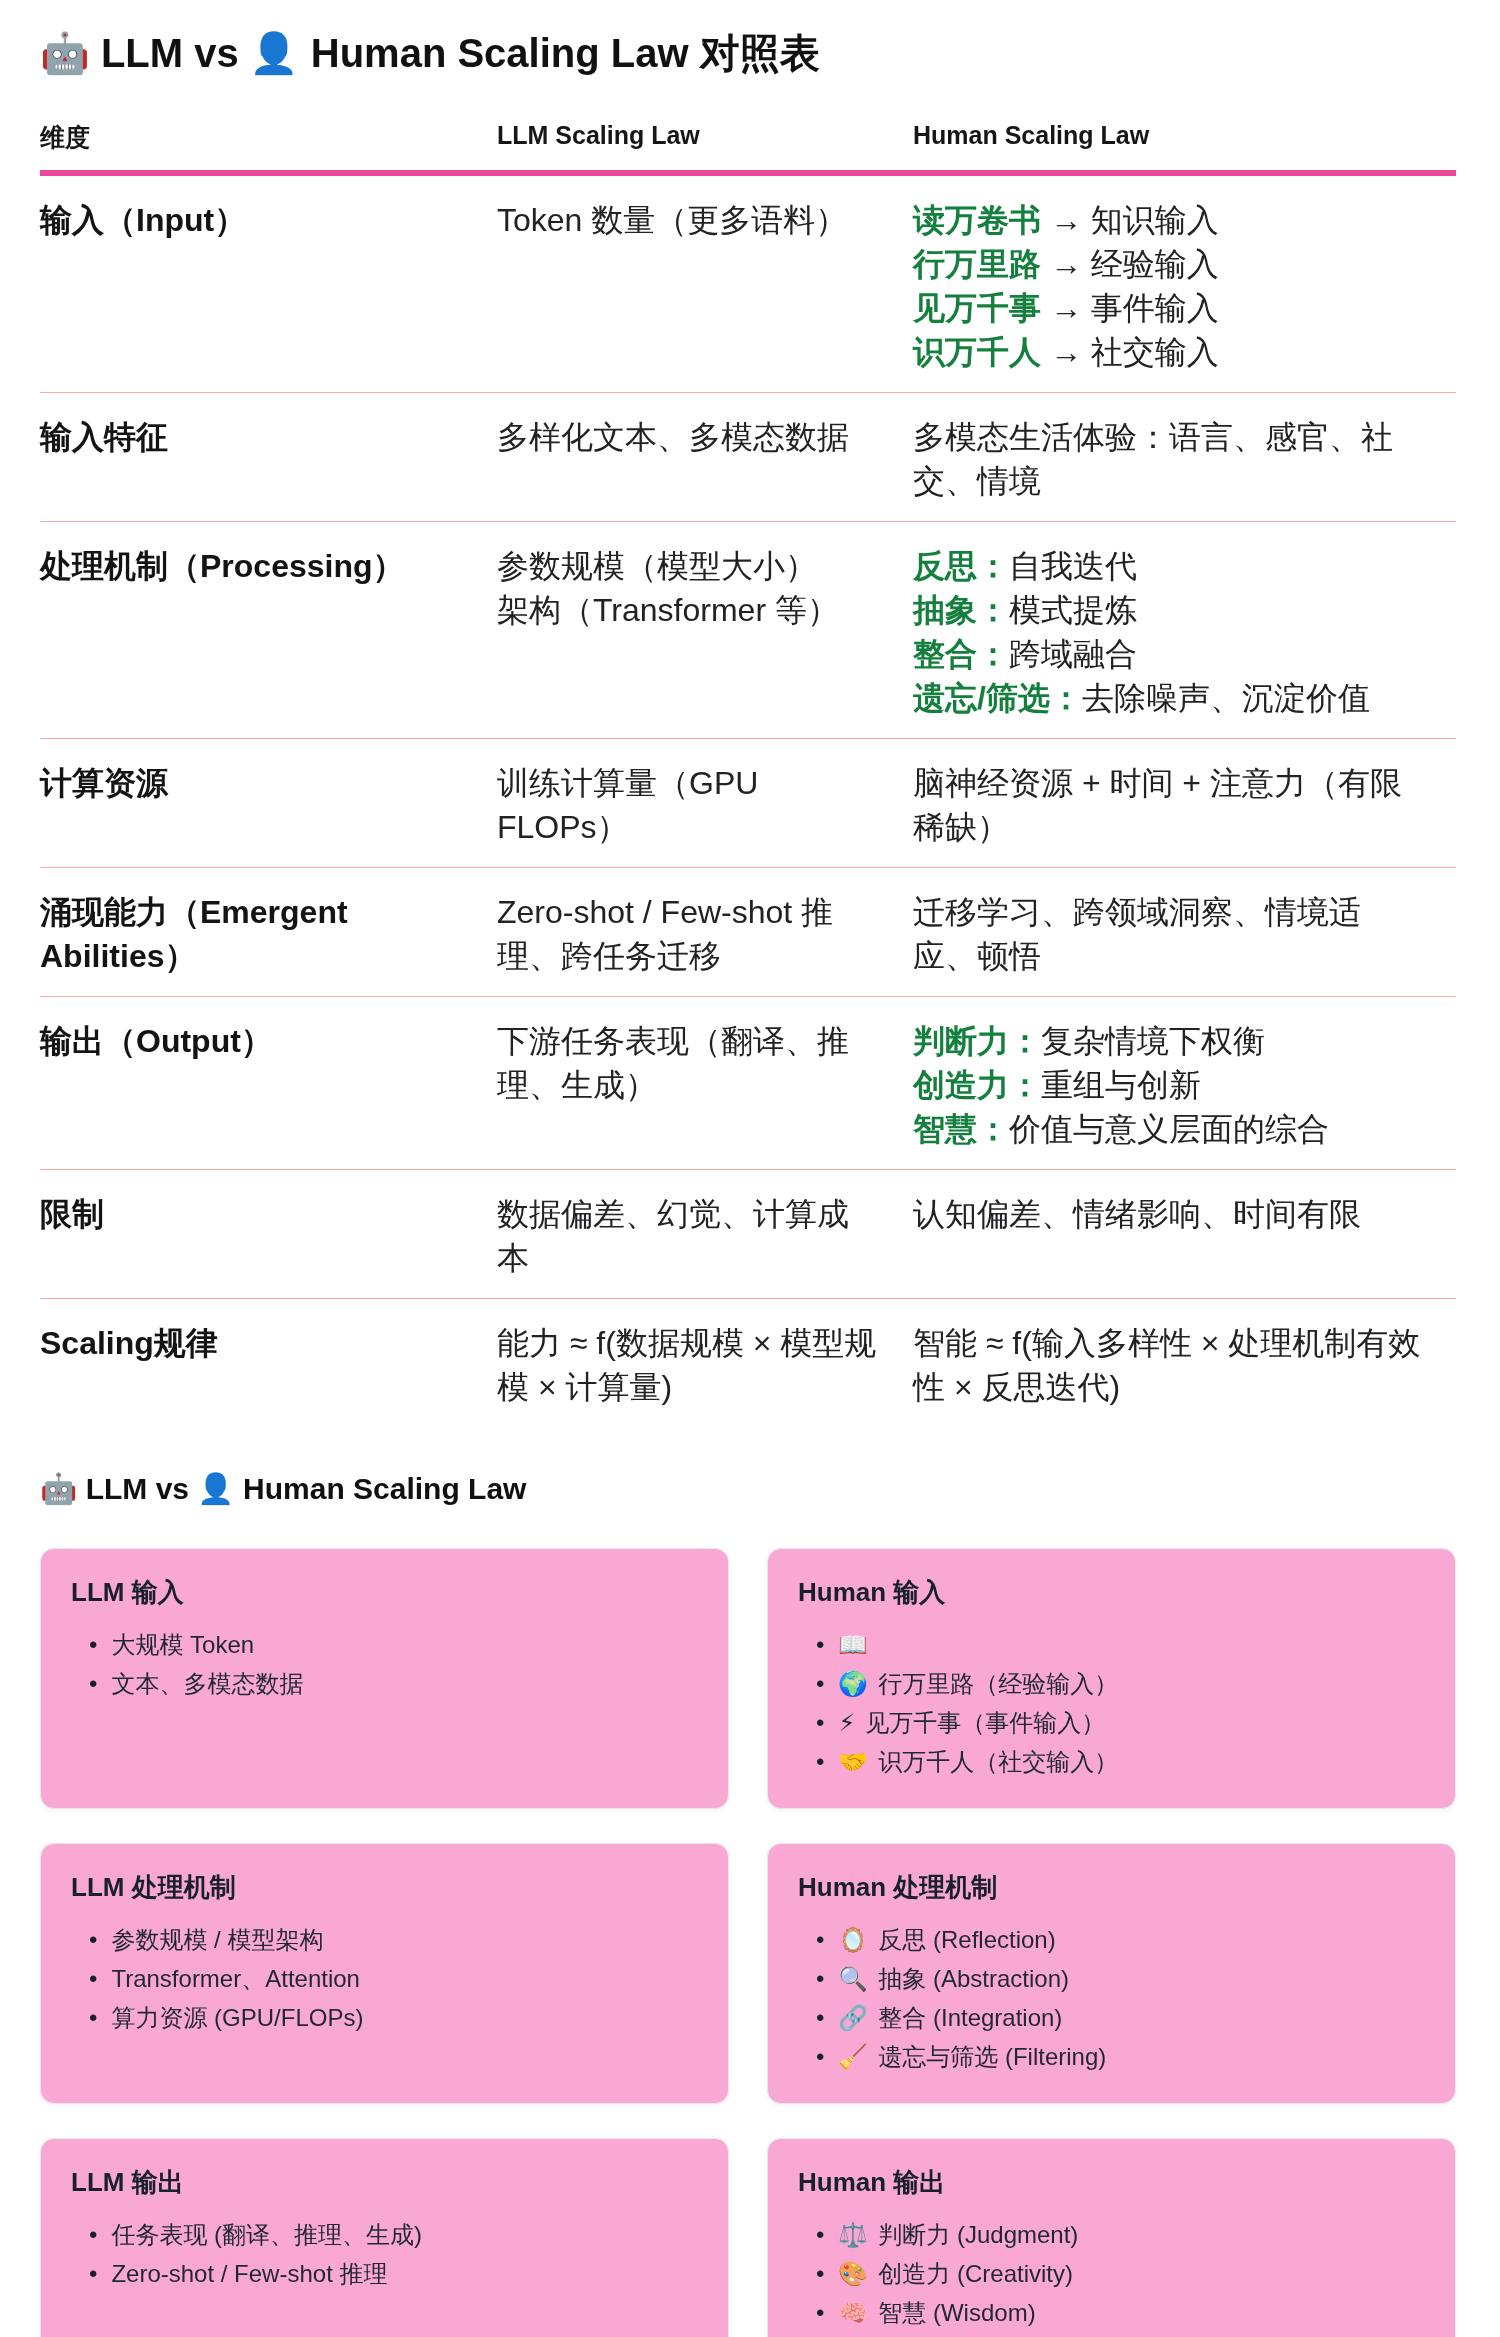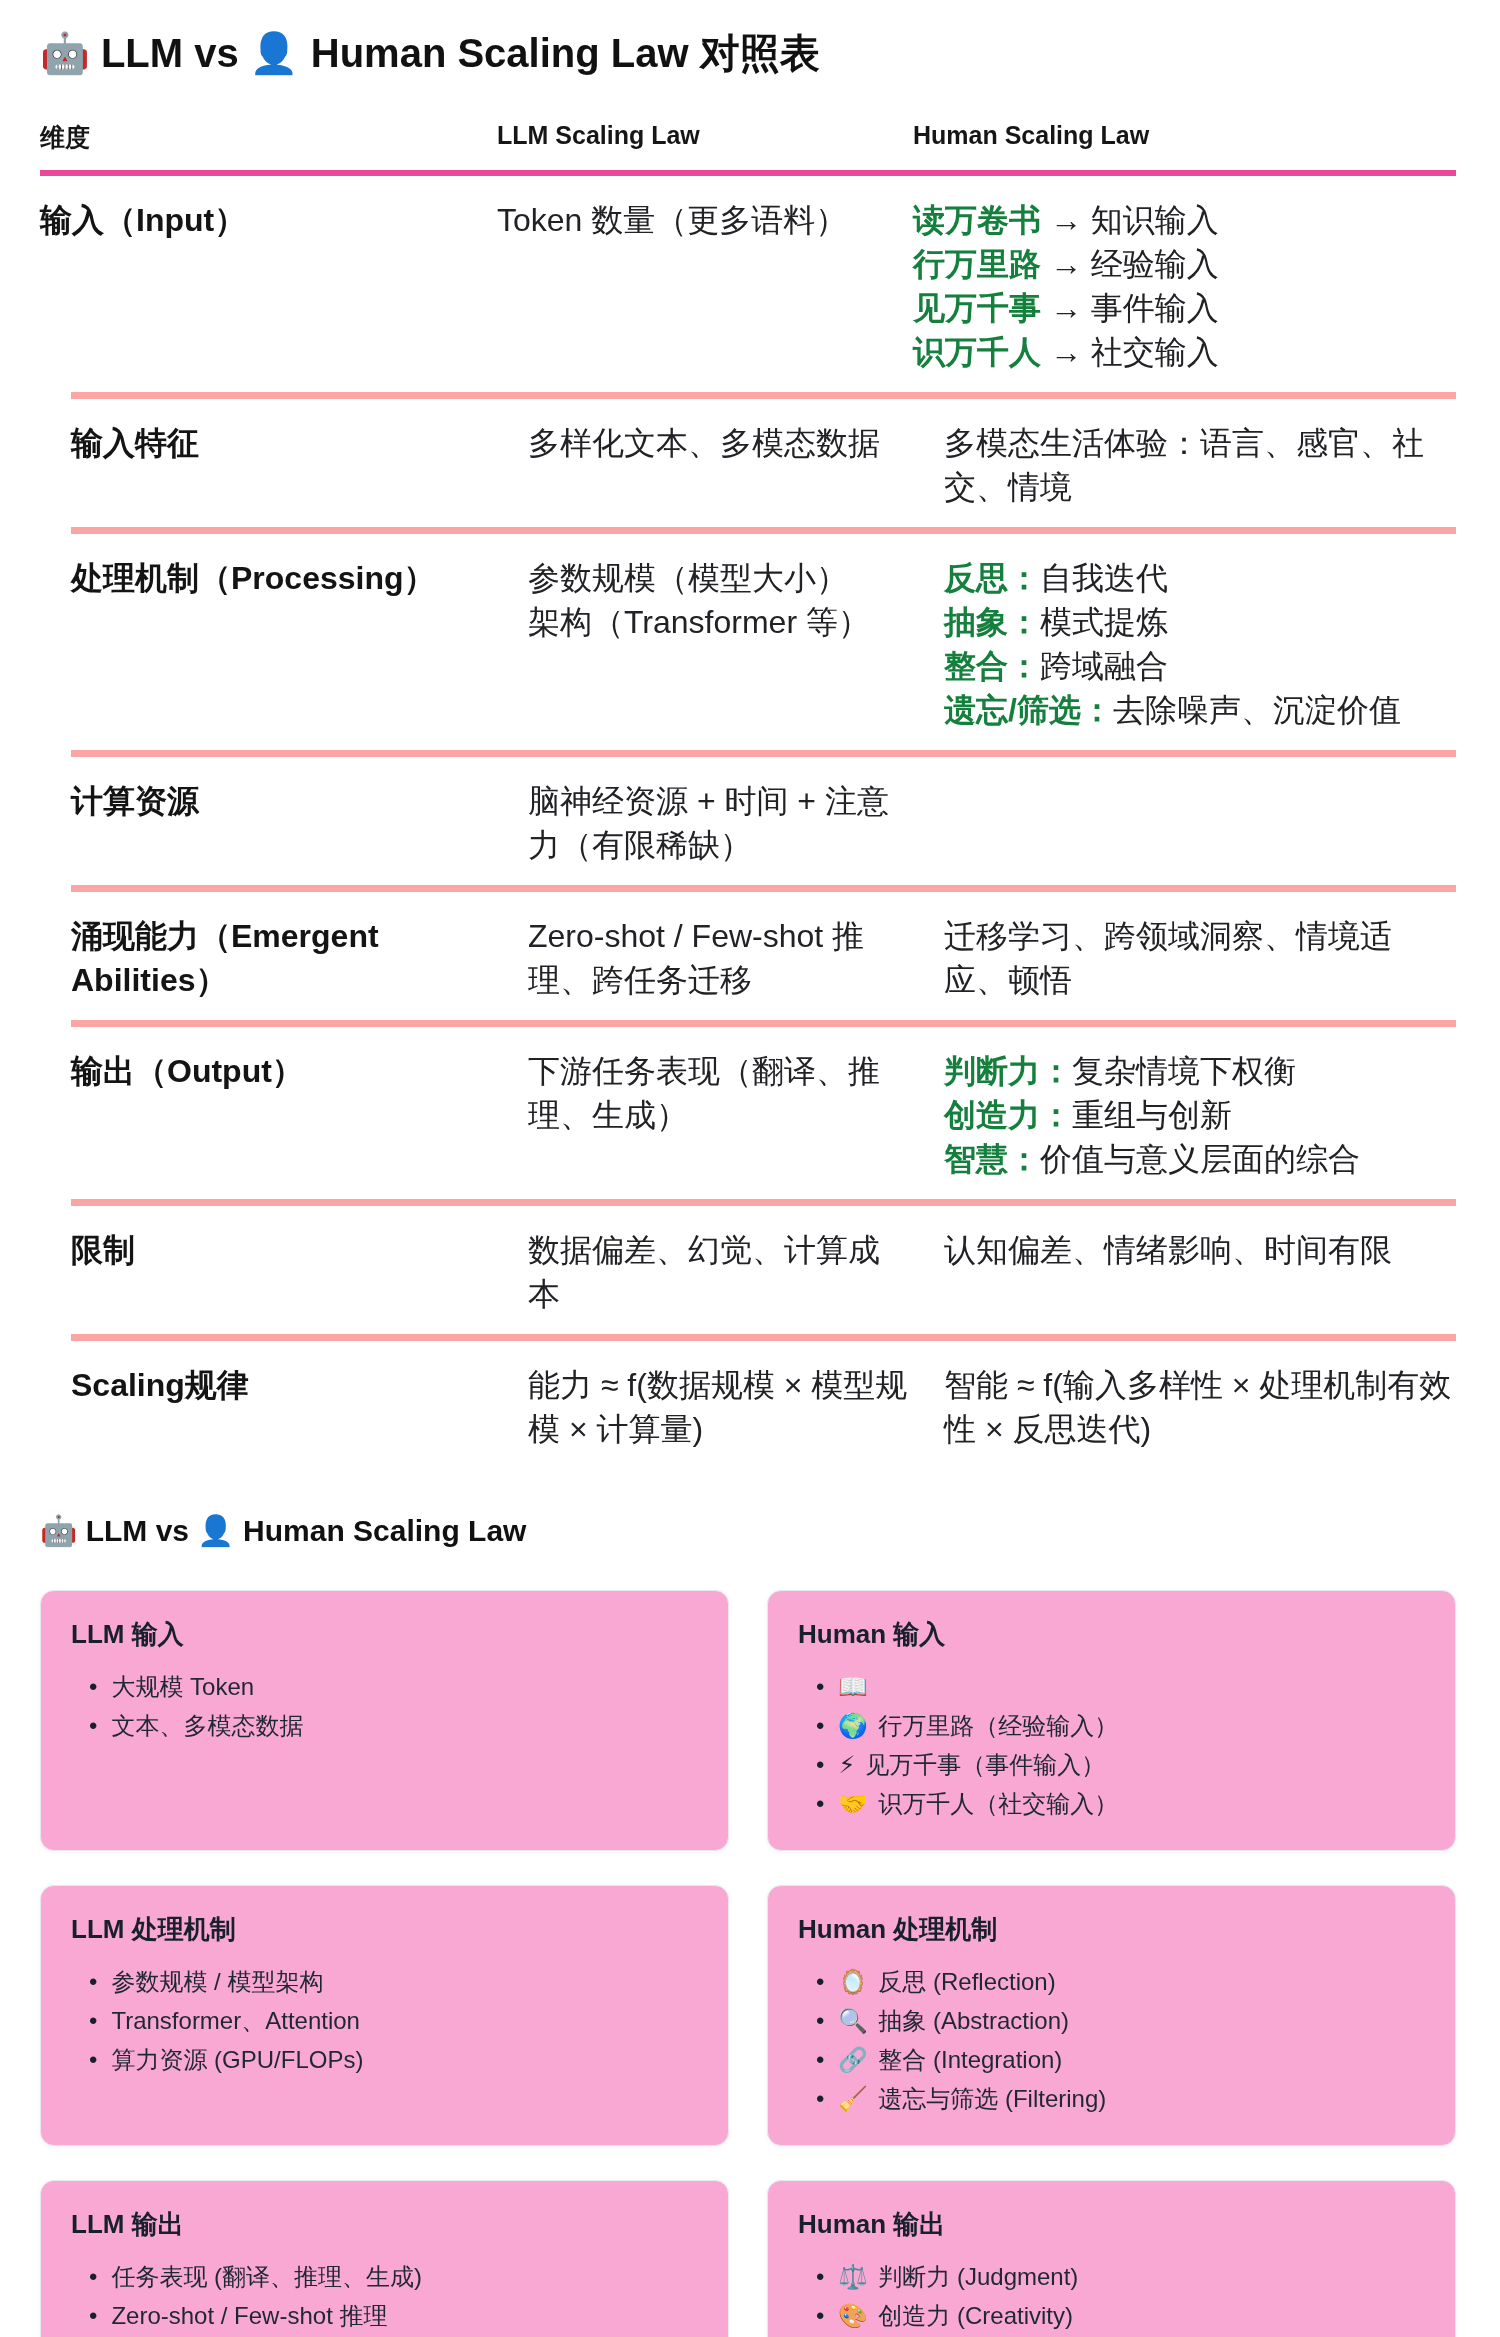--- a/index.html
+++ b/index.html
@@ -16,21 +16,21 @@
   }
 
   
   .ctable{width:1416px;}
   .thead,.trow{display:grid;grid-template-columns:457px 416px 543px;}
   .th{
     font-size:25px;font-weight:700;padding:14px 0 16px 0;color:#161616;
   }
   .thead{border-bottom:6px solid #ec4899;}
   .trow{padding:22px 0 18px 0;}
-  .trow + .trow{border-top:7px solid #fca5a5;margin-left:31px;}
+  .trow + .trow{border-top:1px solid #fca5a5;}
   .td{font-size:32px;line-height:44px;padding-right:34px;color:#222226;}
   .td.dim{font-weight:700;color:#141414;}
   .cell-line{display:block;}
   .cell-line b{font-weight:700;color:#15803d;text-align:center;}
 
   
   h2.diagram-title{
     text-align:left;font-size:30px;font-weight:700;color:#111;
     margin:44px 0 42px 0;
   }
@@ -108,20 +108,23 @@
           <div class="td">
             <span class="cell-line"><b>反思：</b>自我迭代</span>
             <span class="cell-line"><b>抽象：</b>模式提炼</span>
             <span class="cell-line"><b>整合：</b>跨域融合</span>
             <span class="cell-line"><b>遗忘/筛选：</b>去除噪声、沉淀价值</span>
           </div>
         </div>
         <div class="trow">
           <div class="td dim">计算资源</div>
           <div class="td">
+            <span class="cell-line">训练计算量（GPU FLOPs）</span>
+          </div>
+          <div class="td">
             <span class="cell-line">脑神经资源 + 时间 + 注意力（有限稀缺）</span>
           </div>
         </div>
         <div class="trow">
           <div class="td dim">涌现能力（Emergent Abilities）</div>
           <div class="td">
             <span class="cell-line">Zero-shot / Few-shot 推理、跨任务迁移</span>
           </div>
           <div class="td">
             <span class="cell-line">迁移学习、跨领域洞察、情境适应、顿悟</span>

